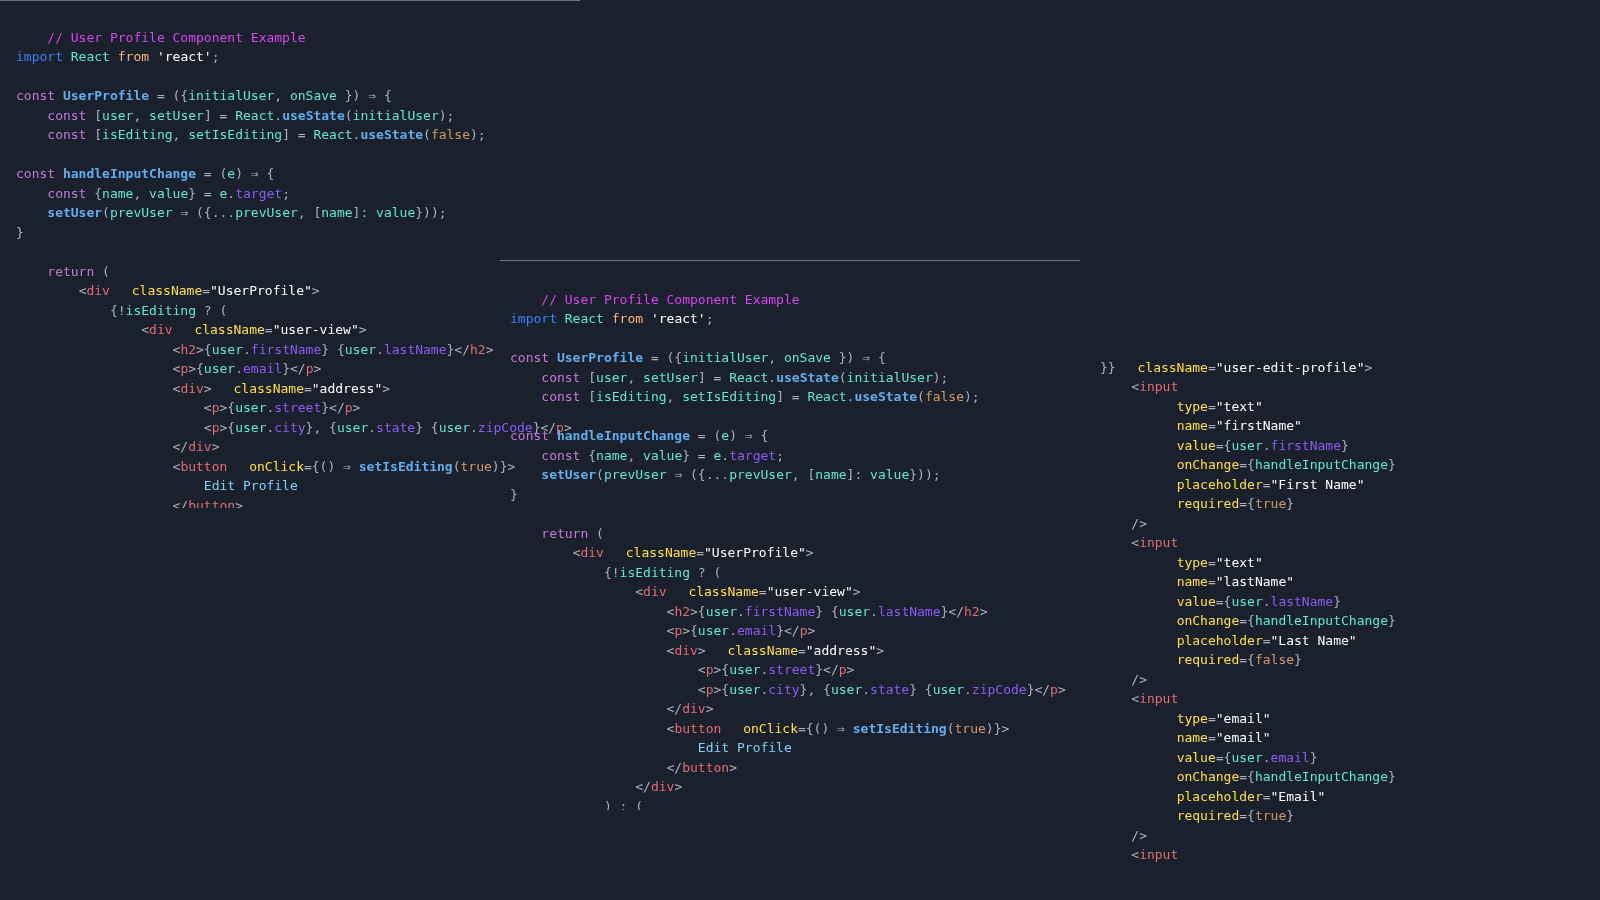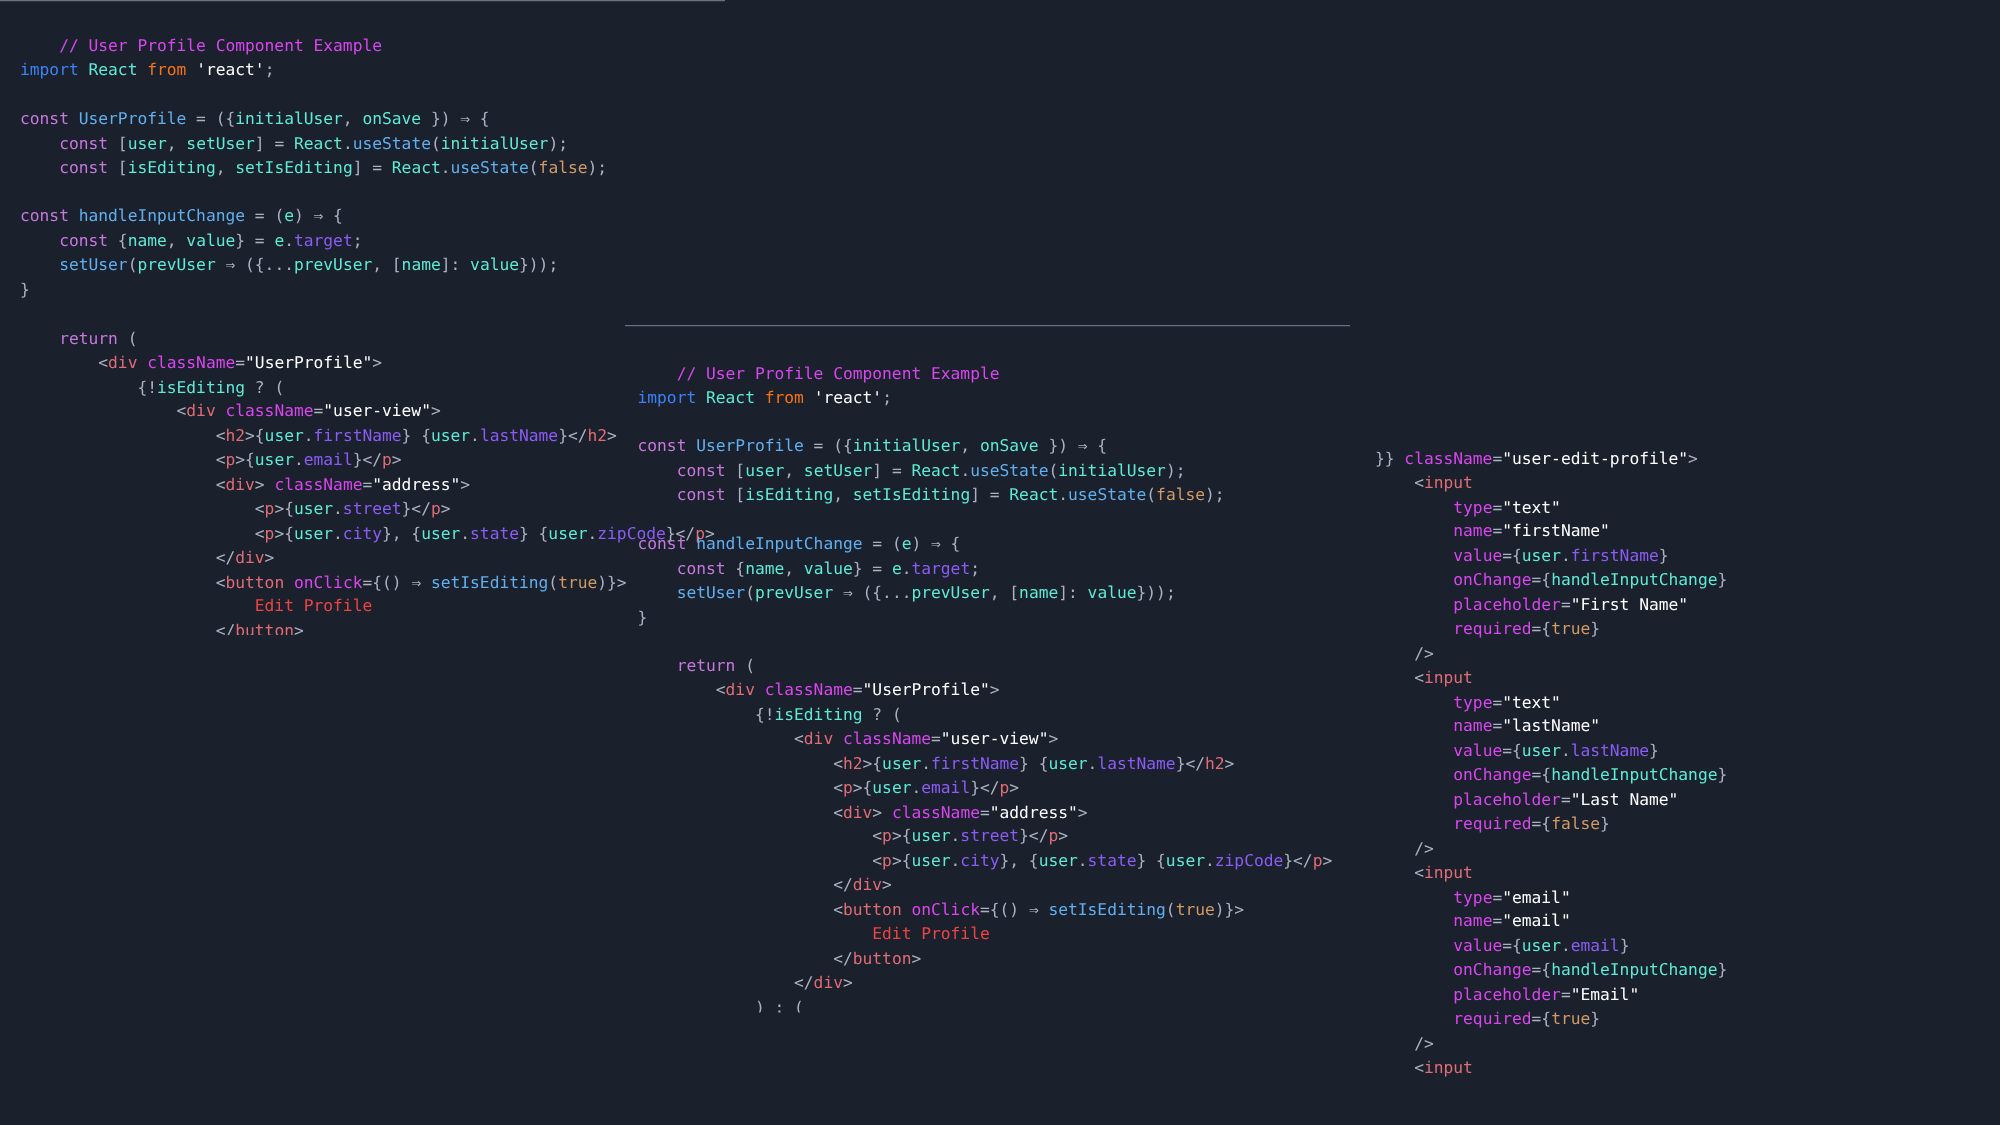--- a/index.html
+++ b/index.html
@@ -51,32 +51,32 @@
     left: 500px;
     top: 260px;
     width: 580px;
     height: 1px;
     background: #697080;
   }
   
   .c-comment { color: #d946ef; }
   .c-keyword { color: #c678dd; }
   .c-import { color: #3b82f6; }
-  .c-from { color: #f97316; }
+  .c-from { color: #fdba74; }
   .c-string { color: #ffffff; }
-  .c-func { color: #61afef; }
+  .c-func { color: #61afef; font-weight: bold; }
   .c-var { color: #5eead4; }
-  .c-attr { color: #d946ef; }
+  .c-attr { color: #fde047; margin-left: 14px; }
   .c-punct { color: #abb2bf; }
   .c-tag { color: #e06c75; }
   .c-tagpunct { color: #abb2bf; }
   .c-plain { color: #abb2bf; }
   .c-bool { color: #d19a66; }
   .c-prop { color: #8b5cf6; }
-  .c-jsx { color: #ef4444; }
+  .c-jsx { color: #7dd3fc; }
 </style>
 </head>
 <body>
 
 <div class="hr-top"></div>
 <div class="hr-mid"></div>
 
 <div class="pane pane1">
 <span class="c-plain">    </span><span class="c-comment">// User Profile Component Example</span>
 <span class="c-import">import</span><span class="c-plain"> </span><span class="c-var">React</span><span class="c-plain"> </span><span class="c-from">from</span><span class="c-plain"> </span><span class="c-string">'react'</span><span class="c-punct">;</span>

